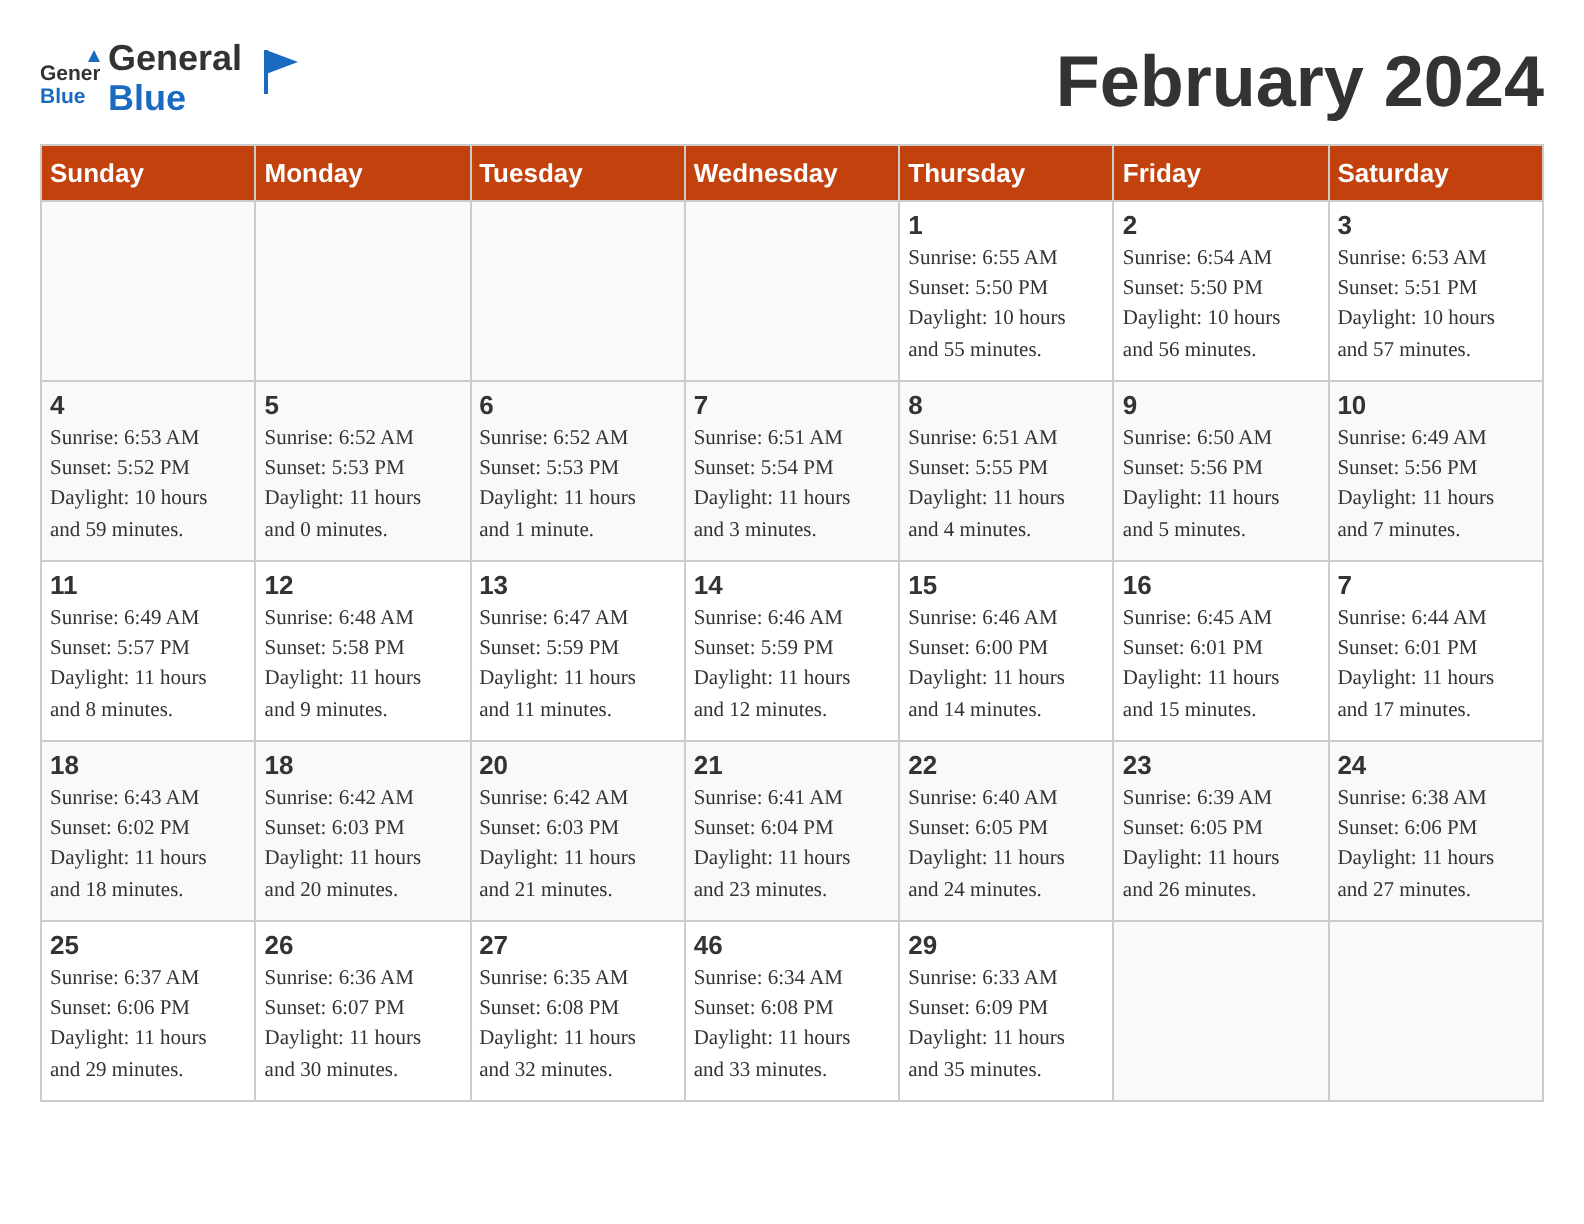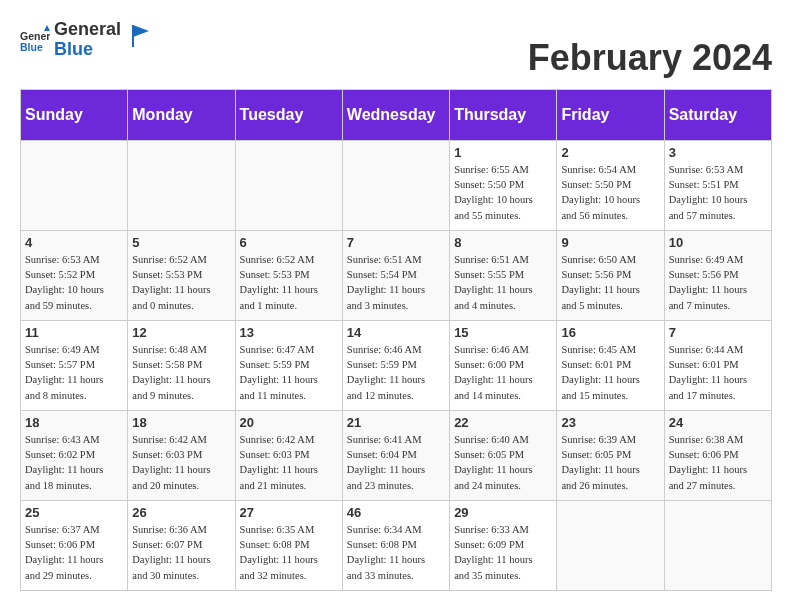--- a/index.html
+++ b/index.html
@@ -20,42 +20,41 @@
       display: flex;
       align-items: center;
     }
     .logo-icon {
       width: 30px;
       height: 30px;
       margin-right: 2px;
     }
     .title-block {
       text-align: right;
-      margin-top: 17px;
     }
     .month-title {
       font-size: 36px;
       font-weight: bold;
       color: #333;
     }
     .subtitle {
       font-size: 15px;
       color: #333;
     }
     .calendar {
       width: 100%;
       border-collapse: collapse;
       font-size: 11px;
     }
     .calendar th {
-      background-color: #6d28d9;
+      background-color: #c2410c;
       color: #fff;
-      padding: 16px 4px;
+      padding: 6px 4px;
       text-align: left;
-      font-size: 16px;
+      font-size: 13px;
       border: 1px solid #ccc;
     }
     .calendar td {
       border: 1px solid #ccc;
       vertical-align: top;
       padding: 4px;
       height: 90px;
       width: calc(100% / 7);
       background: #fff;
     }

